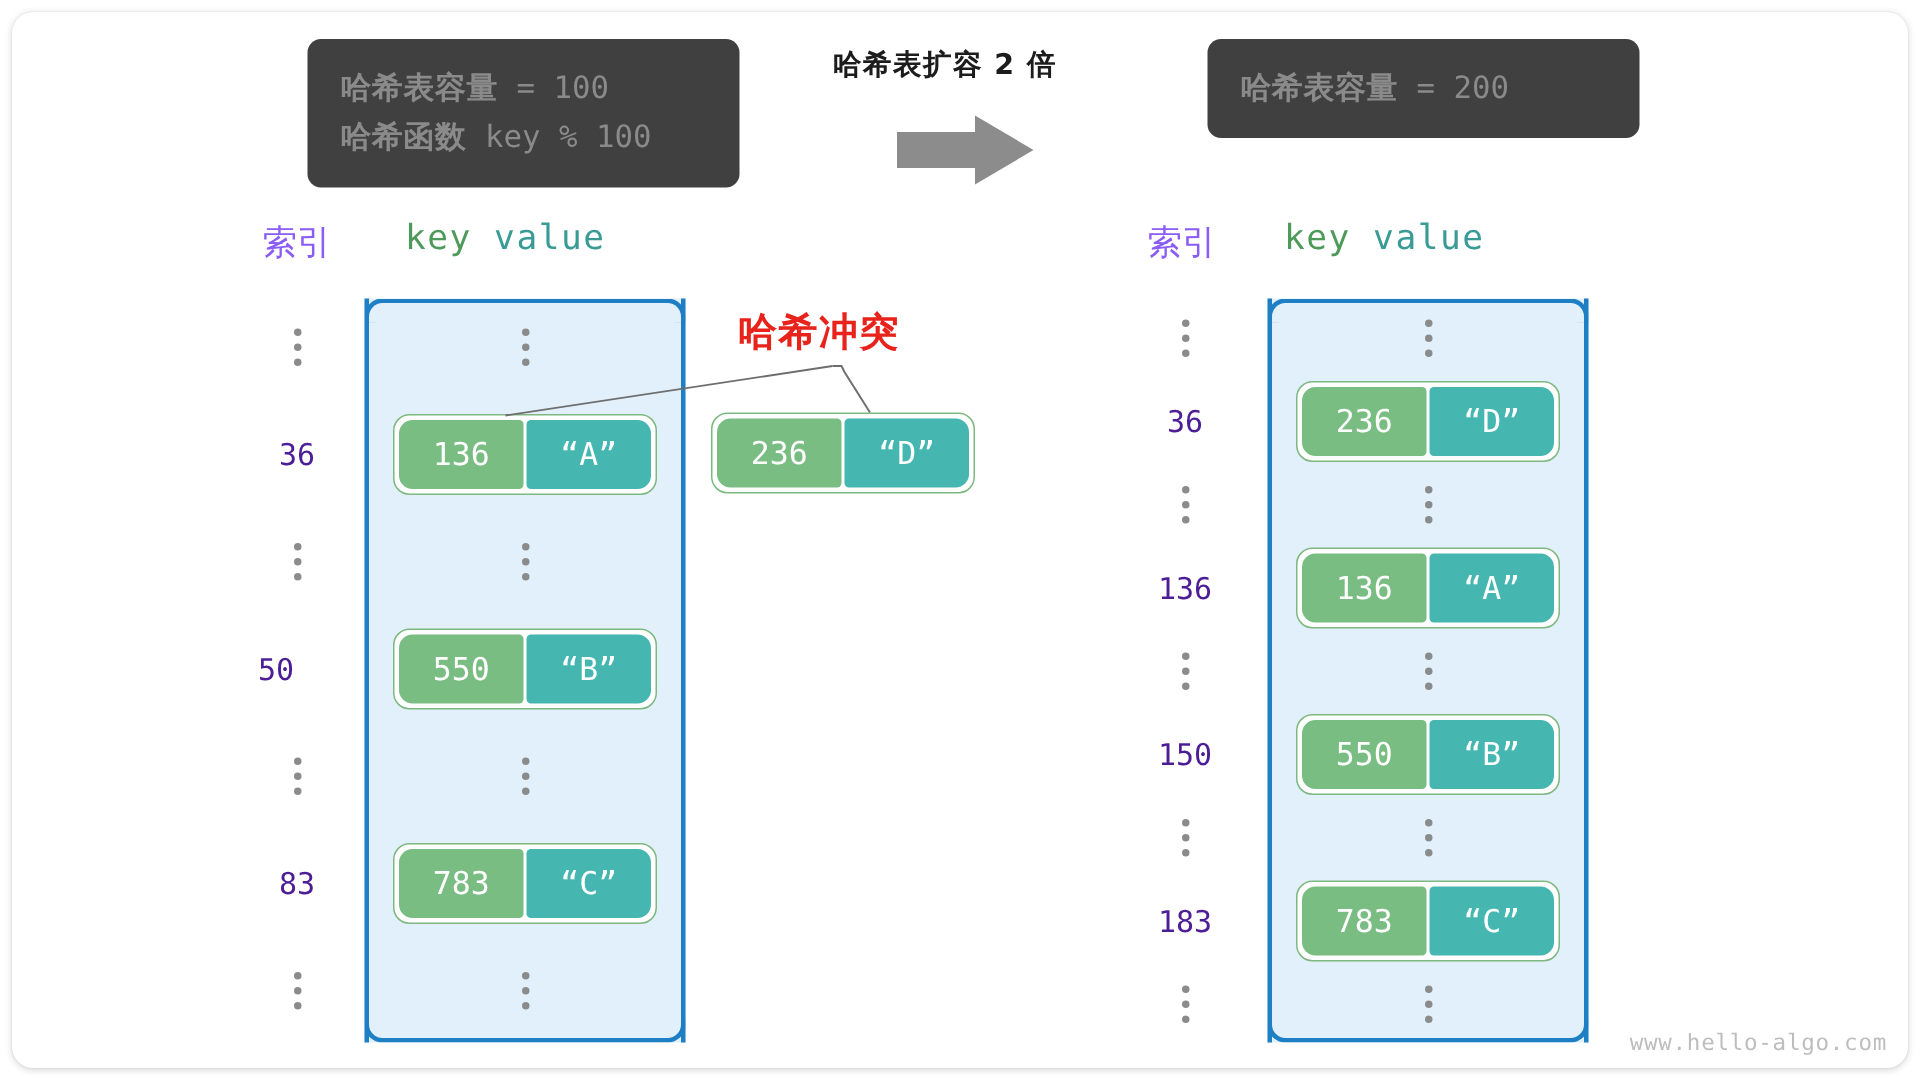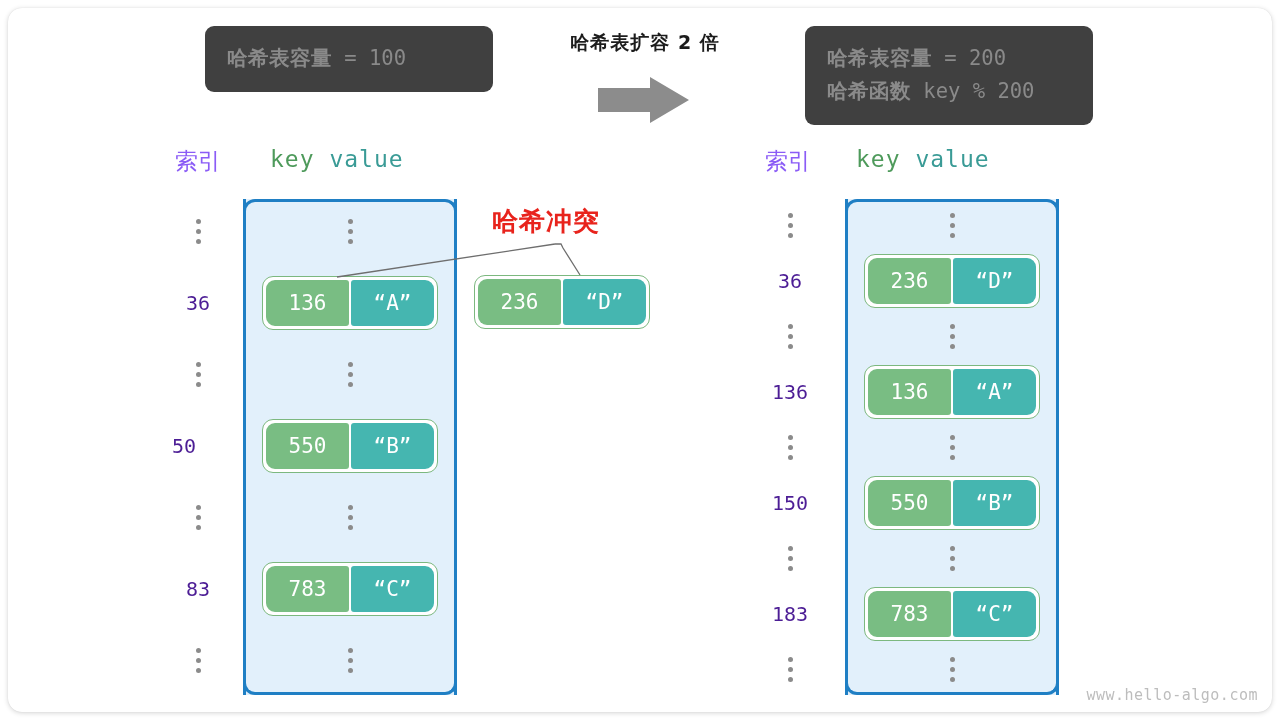--- a/index.html
+++ b/index.html
@@ -50,21 +50,21 @@
     font-family: "DejaVu Sans", sans-serif;
     font-weight: bold;
     letter-spacing: 0.5px;
   }
   #info-left  { left: 205px; top: 26px;  width: 288px; }
   #info-right { left: 805px; top: 26px;  width: 288px; }
 
   
   .center-label {
     position: absolute;
-    left: 540px;
+    left: 525px;
     top: 30px;
     width: 210px;
     text-align: center;
     font-size: 19px;
     font-weight: bold;
     color: #1c1c1c;
     letter-spacing: 1px;
     white-space: nowrap;
   }
   .arrow-wrap {
@@ -228,32 +228,32 @@
   }
 </style>
 </head>
 <body>
 
 <div id="canvas">
   <div class="page-card"></div>
 
   <div class="info-box" id="info-left">
     <div class="info-line"><span class="cjk">哈希表容量</span><span> = 100</span></div>
+    <div class="info-line"><span class="cjk">哈希函数</span><span> key % 100</span></div>
   </div>
 
   <div class="center-label">哈希表扩容 2 倍</div>
   <div class="arrow-wrap">
     <svg width="92" height="48" viewBox="0 0 92 48" aria-hidden="true">
       <polygon points="0,12 52,12 52,1 91,24 52,47 52,36 0,36" fill="#8c8c8c"></polygon>
     </svg>
   </div>
 
   <div class="info-box" id="info-right">
     <div class="info-line"><span class="cjk">哈希表容量</span><span> = 200</span></div>
-    <div class="info-line"><span class="cjk">哈希函数</span><span> key % 200</span></div>
   </div>
 
   <div class="col-head head-index" style="left:172px; top:146px; width:52px; text-align:center;">索引</div>
   <div class="col-head head-kv" style="left:270px; top:146px;">
     <span class="k">key</span><span>&nbsp;</span><span class="v">value</span>
   </div>
 
   <div class="col-head head-index" style="left:762px; top:146px; width:52px; text-align:center;">索引</div>
   <div class="col-head head-kv" style="left:856px; top:146px;">
     <span class="k">key</span><span>&nbsp;</span><span class="v">value</span>

